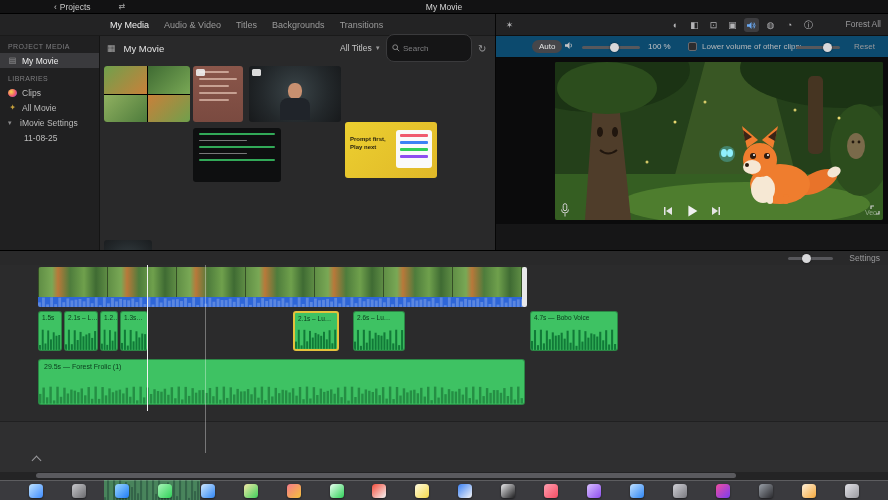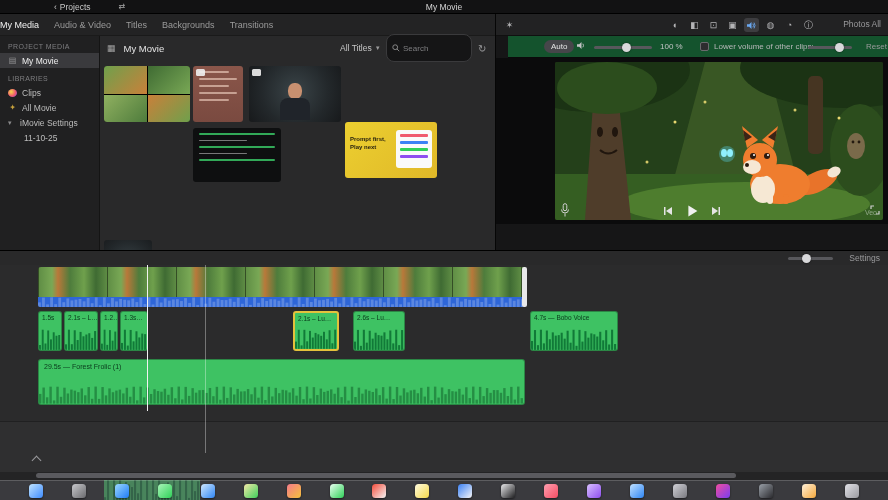--- a/index.html
+++ b/index.html
@@ -10,21 +10,21 @@
   
   #titlebar { position:absolute; left:0; top:0; right:0; height:14px; background:#121213;
     border-bottom:1px solid #000; display:flex; align-items:center; color:#c8c8c8; font-size:8.5px; }
   #titlebar .back { margin-left:54px; display:flex; gap:3px; align-items:center; cursor:default; }
   #titlebar .swapicon { margin-left:28px; color:#a8a8a8; font-size:8px; }
   #titlebar .tb-title { position:absolute; left:0; right:0; text-align:center; color:#d6d6d6; }
 
   
   #media-pane { position:absolute; left:0; top:14px; width:495px; height:236px; background:#242425; }
   #tabsbar { position:absolute; left:0; top:0; right:0; height:22px; background:#232324;
-    border-bottom:1px solid #1a1a1a; display:flex; align-items:center; gap:15px; }
+    border-bottom:1px solid #1a1a1a; display:flex; align-items:center; gap:15px; padding-left:110px; }
   #tabsbar .tab { font-size:9px; color:#9a9a9a; white-space:nowrap; }
   #tabsbar .tab.active { color:#f0f0f0; }
 
   #sidebar { position:absolute; left:0; top:22px; bottom:0; width:100px; background:#202021;
     border-right:1px solid #141414; color:#bdbdbd; font-size:8.5px; }
   .sb-head { padding:7px 8px 3px 8px; font-size:7px; letter-spacing:.4px; color:#7e7e80; }
   .sb-item { display:flex; align-items:center; gap:5px; padding:3px 8px; height:15px; }
   .sb-item.selected { background:#3a3a3d; color:#f0f0f0; }
   .sb-ico { width:9px; font-size:8px; color:#9a9a9c; text-align:center; flex:0 0 9px; }
   .sb-ico.photos { background:radial-gradient(circle at 35% 35%, #f5d94a, #f05a6e 55%, #8e4ef0); width:8px; height:8px; border-radius:50%; }
@@ -77,21 +77,21 @@
 
   
   #inspector { position:absolute; left:495px; top:14px; width:393px; height:236px; background:#161617;
     border-left:1px solid #060606; }
   #insp-toolbar { position:absolute; left:0; top:0; right:0; height:22px; background:#222223;
     border-bottom:1px solid #101010; }
   .it-ico { position:absolute; top:4px; width:15px; height:14px; color:#b4b4b6; font-size:9px;
     text-align:center; line-height:14px; border-radius:3px; }
   .it-ico.active { background:#3d3d40; color:#6aa8f0; }
   .it-resetall { position:absolute; right:7px; top:5px; font-size:8.5px; color:#9a9a9c; }
-  #insp-volbar { position:absolute; left:12px; top:22px; right:0; height:22px; background:#14532d;
+  #insp-volbar { position:absolute; left:0; top:22px; right:0; height:22px; background:#0c4a6e;
     border-bottom:1px solid #0a0a0a; font-size:8px; color:#c4c4c6; }
   .pill { position:absolute; left:36px; top:4px; height:13px; padding:0 7px; background:#46464a;
     border-radius:7px; color:#e4e4e4; font-size:8px; line-height:13px; }
   .vb-speaker { position:absolute; left:68px; top:5px; color:#c4c4c6; }
   .slider { position:absolute; height:3px; background:#58585c; border-radius:2px; }
   .slider .knob { position:absolute; top:-3.5px; width:9px; height:9px; background:#d8d8da;
     border-radius:50%; box-shadow:0 0 2px rgba(0,0,0,.6); }
   .vb-pct { position:absolute; left:152px; top:6px; }
   .vb-check { position:absolute; left:192px; top:6px; width:9px; height:9px; background:#2c2c2e;
     border:1px solid #6a6a6e; border-radius:2px; }
@@ -192,21 +192,21 @@
       </div>
       <div class="sb-item">
         <span class="sb-ico star">✦</span>
         <span>All Movie</span>
       </div>
       <div class="sb-item">
         <span class="sb-chev">▾</span>
         <span>iMovie Settings</span>
       </div>
       <div class="sb-item sb-indent">
-        <span>11-10-25</span>
+        <span>11-08-25</span>
       </div>
     </div>
 
     <div id="browser">
       <div id="browser-header">
         <span class="bh-grid">▦</span>
         <span class="bh-title">My Movie</span>
         <span class="bh-filter">
           <span>All Titles</span>
           <span class="chev">▼</span>
@@ -386,21 +386,21 @@
       <span class="it-ico active" style="left:248px;">
         <svg class="icon" width="11" height="9" viewBox="0 0 12 10" style="margin:2.5px auto 0;">
             <polygon points="1,3.5 3.5,3.5 6,1 6,9 3.5,6.5 1,6.5" fill="currentColor"></polygon>
             <path d="M7.5,3 Q9,5 7.5,7" stroke="currentColor" stroke-width="1" fill="none"></path>
             <path d="M8.8,1.8 Q11,5 8.8,8.2" stroke="currentColor" stroke-width="1" fill="none"></path>
           </svg>
       </span>
       <span class="it-ico" style="left:267px;">◍</span>
       <span class="it-ico" style="left:286px;">◔</span>
       <span class="it-ico" style="left:305px;">ⓘ</span>
-      <span class="it-resetall">Photos All</span>
+      <span class="it-resetall">Forest All</span>
     </div>
 
     <div id="insp-volbar">
       <span class="pill">Auto</span>
       <span class="vb-speaker">
         <svg class="icon" width="11" height="9" viewBox="0 0 12 10">
             <polygon points="1,3.5 3.5,3.5 6,1 6,9 3.5,6.5 1,6.5" fill="#c4c4c6"></polygon>
             <path d="M7.5,3 Q9,5 7.5,7" stroke="#c4c4c6" stroke-width="1" fill="none"></path>
           </svg>
       </span>

